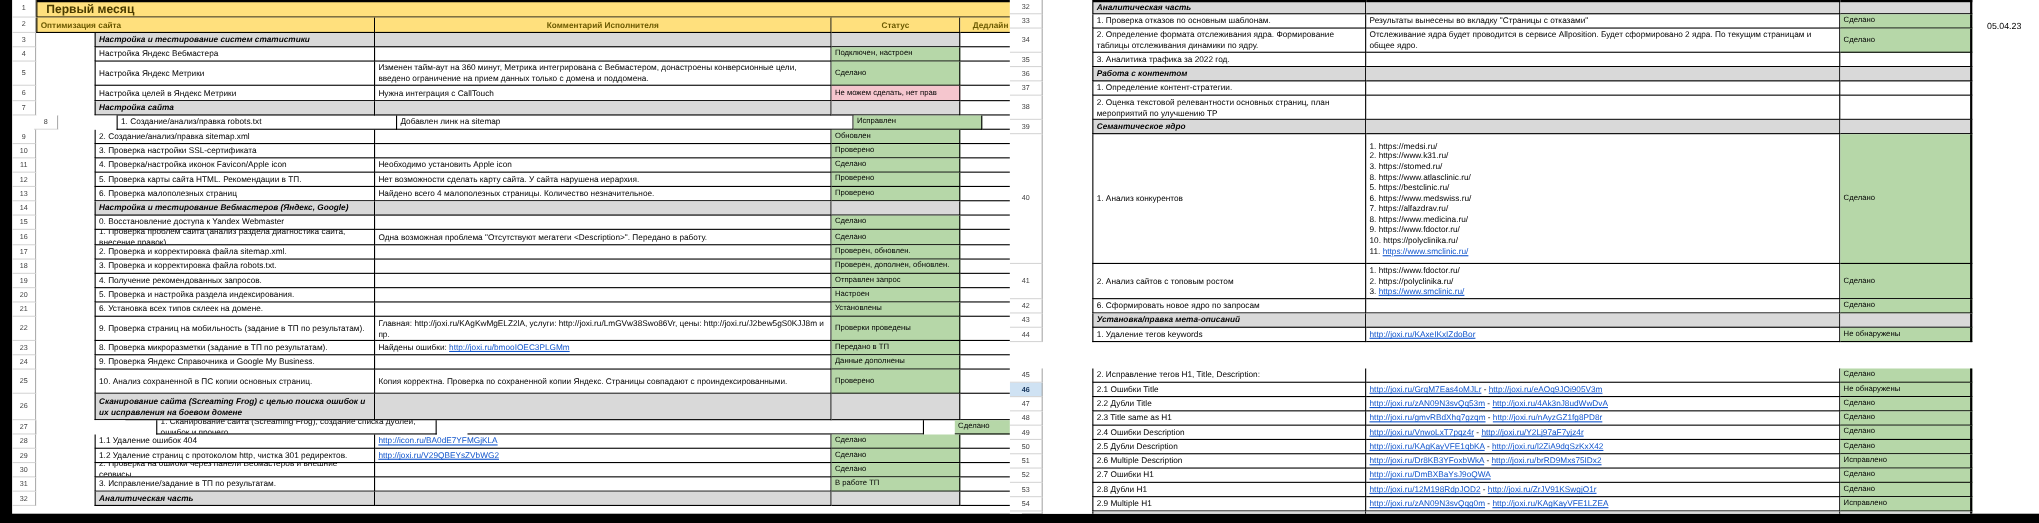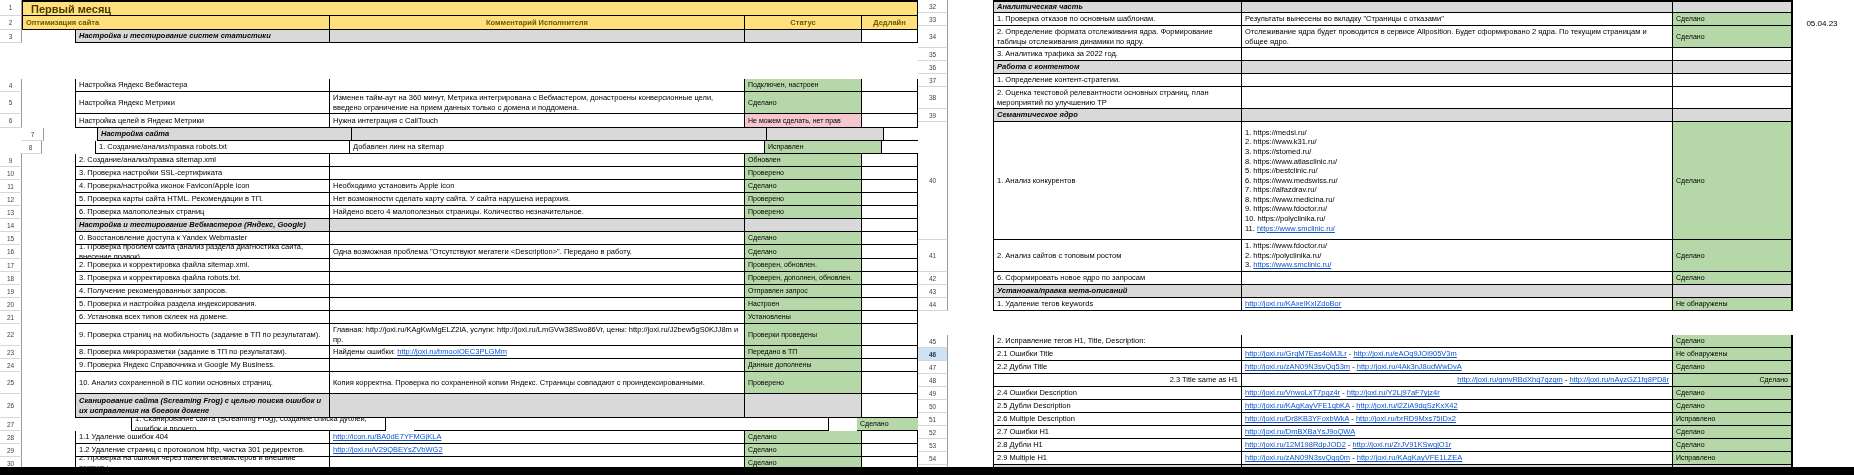--- a/index.html
+++ b/index.html
@@ -1,19 +1,19 @@
 <!DOCTYPE html>
 <html><head>
 <meta charset="utf-8">
 <style>
   html,body{margin:0;padding:0;}
   body{width:1854px;height:475px;background:#000;position:relative;overflow:hidden;
        font-family:"Liberation Sans","DejaVu Sans",sans-serif;}
   .sheet{position:absolute;top:0;height:467px;background:#fff;overflow:hidden;}
-  #left-panel{left:0;width:918px;}
+  #left-panel{left:11px;width:918px;}
   #right-panel{left:918px;width:936px;}
   .row{display:flex;}
   .cell{box-sizing:border-box;flex:0 0 auto;border-right:1px solid #000;border-bottom:1px solid #000;
         padding:1px 3px;font-size:7.5px;line-height:9.6px;color:#000;overflow:hidden;
         display:flex;flex-direction:column;justify-content:center;}
   .gut{border-right:1px solid #9a9a9a;border-bottom:1px solid #d6d6d6;color:#444;
        font-size:6.5px;line-height:7px;align-items:center;justify-content:center;padding:0;}
   .sel{background:#cfe2f3;color:#17365d;font-weight:bold;}
   .blank{border:none;background:#fff;}
   .bl{border-left:1px solid #000;}
@@ -57,21 +57,21 @@
     <div class="row" style="height: 13px;">
       <div class="cell c-g gut">3</div>
       <div class="cell c-a blank"></div>
       <div class="cell c-t bl sec">
         <div class="ln wrap seclbl">Настройка и тестирование систем статистики</div>
       </div>
       <div class="cell c-c sec"></div>
       <div class="cell c-s status sec"></div>
       <div class="cell c-d"></div>
     </div>
-    <div class="row" style="height: 13px; margin-top: 36px;">
+    <div class="row" style="height: 13px;">
       <div class="cell c-g gut">4</div>
       <div class="cell c-a blank"></div>
       <div class="cell c-t bl">
         <div class="ln wrap">Настройка Яндекс Вебмастера</div>
       </div>
       <div class="cell c-c"></div>
       <div class="cell c-s status green">Подключен, настроен</div>
       <div class="cell c-d"></div>
     </div>
     <div class="row" style="height: 22px;">
@@ -91,21 +91,21 @@
       <div class="cell c-a blank"></div>
       <div class="cell c-t bl">
         <div class="ln wrap">Настройка целей в Яндекс Метрики</div>
       </div>
       <div class="cell c-c">
         <div class="ln wrap"><span>Нужна интеграция с CallTouch</span></div>
       </div>
       <div class="cell c-s status pink">Не можем сделать, нет прав</div>
       <div class="cell c-d"></div>
     </div>
-    <div class="row" style="height: 13px; padding-left: 22px;">
+    <div class="row" style="height: 13px;">
       <div class="cell c-g gut">7</div>
       <div class="cell c-a blank"></div>
       <div class="cell c-t bl sec">
         <div class="ln wrap seclbl">Настройка сайта</div>
       </div>
       <div class="cell c-c sec"></div>
       <div class="cell c-s status sec"></div>
       <div class="cell c-d"></div>
     </div>
     <div class="row" style="height: 13px; padding-left: 20px;">
@@ -544,21 +544,21 @@
       <div class="cell c-g gut">47</div>
       <div class="cell c-a blank"></div>
       <div class="cell c-t bl">
         <div class="ln wrap">2.2 Дубли Title</div>
       </div>
       <div class="cell c-c">
         <div class="ln"><span class="lnk">http://joxi.ru/zAN09N3svQq53m</span><span> - </span><span class="lnk">http://joxi.ru/4Ak3nJ8udWwDvA</span></div>
       </div>
       <div class="cell c-s status green">Сделано</div>
     </div>
-    <div class="row" style="height: 13px; text-align: right;">
+    <div class="row" style="height: 13px;">
       <div class="cell c-g gut">48</div>
       <div class="cell c-a blank"></div>
       <div class="cell c-t bl">
         <div class="ln wrap">2.3 Title same as H1</div>
       </div>
       <div class="cell c-c">
         <div class="ln"><span class="lnk">http://joxi.ru/gmvRBdXhq7gzqm</span><span> - </span><span class="lnk">http://joxi.ru/nAyzGZ1fg8PD8r</span></div>
       </div>
       <div class="cell c-s status green">Сделано</div>
     </div>

